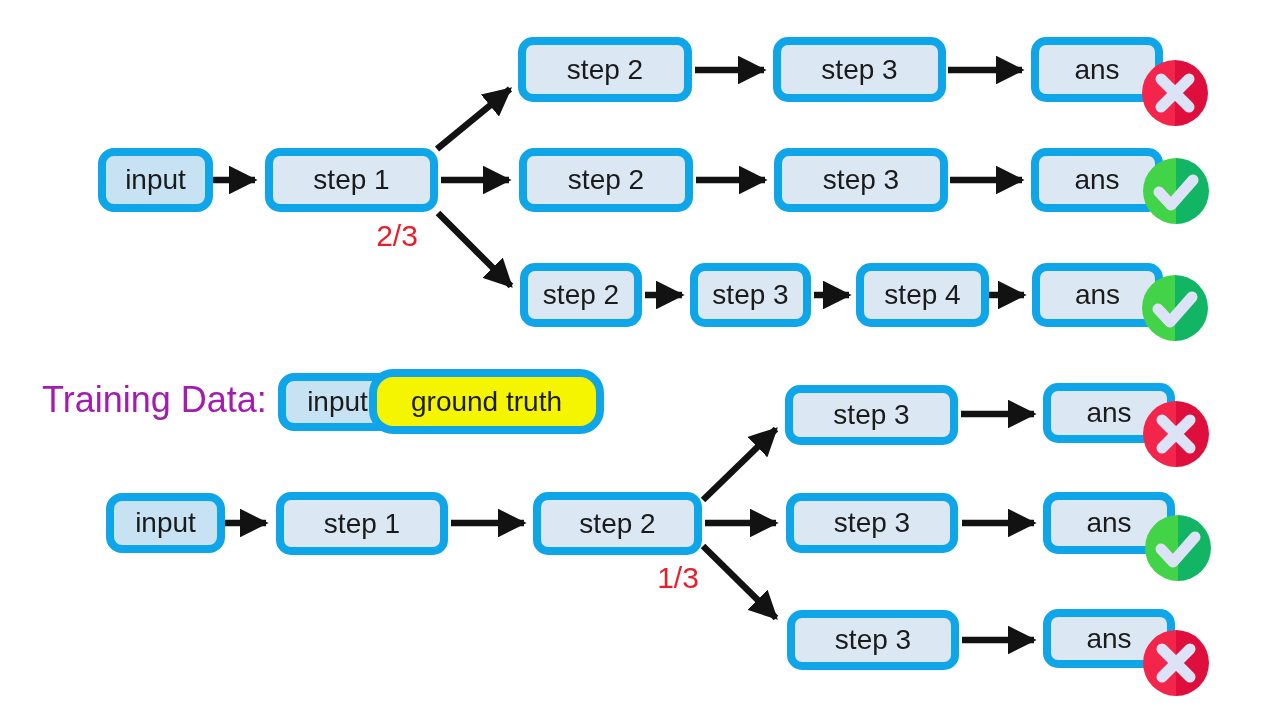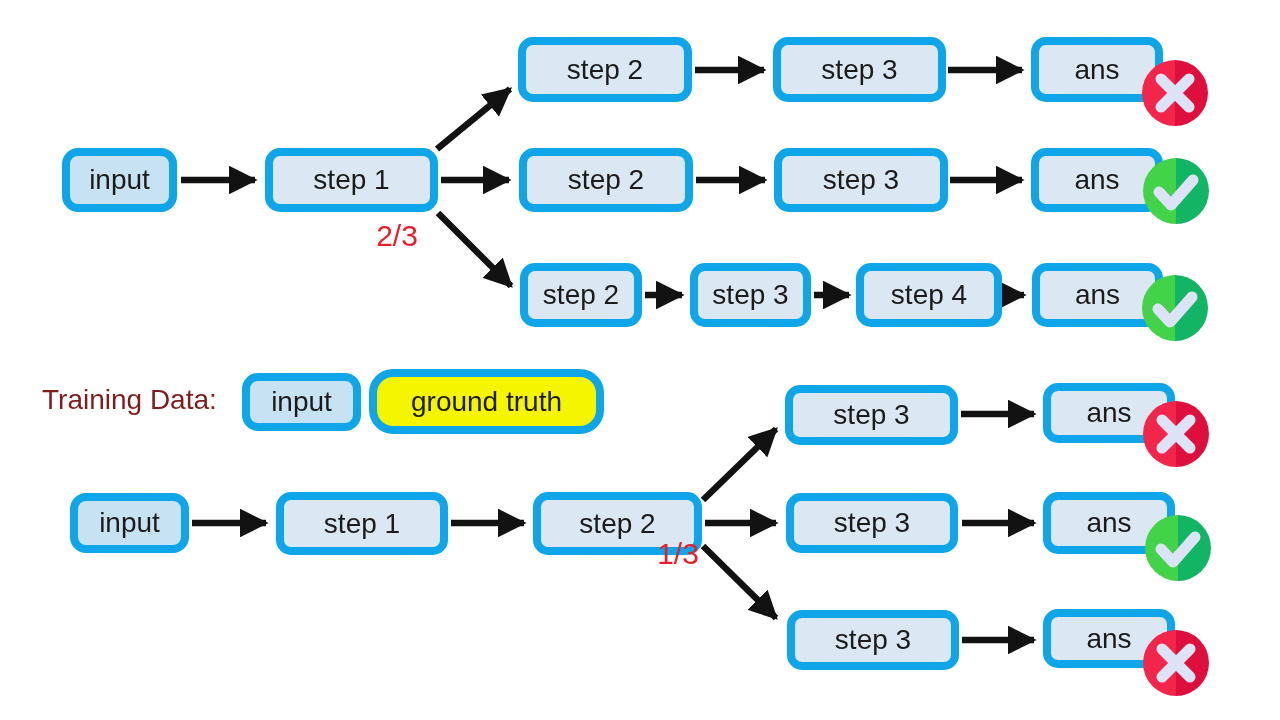--- a/index.html
+++ b/index.html
@@ -7,28 +7,28 @@
     position:relative;width:1280px;height:720px;background:#ffffff;overflow:hidden;
     font-family:"Liberation Sans", sans-serif;
   }
   .arrows{position:absolute;left:0;top:0;z-index:1;}
   .node{
     position:absolute;z-index:2;box-sizing:border-box;
     display:flex;align-items:center;justify-content:center;
     background:#dbe8f4;border:8px solid #0ea5e9;border-radius:15px;
     font-size:28px;color:#1b1b1b;white-space:nowrap;
   }
-  .node--input{background:#c6e2f3;border-radius:16px;}
+  .node--input{background:#c6e2f3;border-radius:16px;margin-left:36px;}
   .node--gt{background:#f5f500;border-radius:24px;}
   .fraction{
     position:absolute;z-index:2;color:#e81f2a;font-size:30px;
     text-align:center;line-height:30px;
   }
   .caption{
-    position:absolute;z-index:2;color:#7f1d1d;font-size:28px;line-height:32px;
+    position:absolute;z-index:2;color:#a21caf;font-size:36px;line-height:32px;
   }
   .badge{
     position:absolute;z-index:3;width:66px;height:66px;border-radius:50%;
     display:flex;align-items:center;justify-content:center;
   }
   .badge--fail{background:linear-gradient(90deg,#f4254b 0 50%,#de0f3d 50% 100%);}
   .badge--pass{background:linear-gradient(90deg,#42d348 0 50%,#12b564 50% 100%);}
   .badge svg{width:66px;height:66px;display:block;}
   .badge svg path{fill:none;stroke:#dde3f7;stroke-width:11;stroke-linecap:round;stroke-linejoin:round;}
 </style>
@@ -74,21 +74,21 @@
   <div class="node" style="left:518px;top:37px;width:174px;height:65px">step 2</div>
   <div class="node" style="left:773px;top:37px;width:173px;height:65px">step 3</div>
   <div class="node" style="left:1031px;top:37px;width:132px;height:65px">ans</div>
 
   <div class="node" style="left:519px;top:148px;width:174px;height:64px">step 2</div>
   <div class="node" style="left:774px;top:148px;width:174px;height:64px">step 3</div>
   <div class="node" style="left:1031px;top:148px;width:132px;height:64px">ans</div>
 
   <div class="node" style="left:520px;top:263px;width:122px;height:64px">step 2</div>
   <div class="node" style="left:690px;top:263px;width:121px;height:64px">step 3</div>
-  <div class="node" style="left:856px;top:263px;width:146px;height:64px">step 4</div>
+  <div class="node" style="left:856px;top:263px;width:133px;height:64px">step 4</div>
   <div class="node" style="left:1032px;top:263px;width:131px;height:64px">ans</div>
 
   <div class="fraction" style="left:357px;top:221px;width:80px">2/3</div>
 
   <div class="badge badge--fail" style="left:1142px;top:60px">
     <svg viewBox="0 0 66 66">
         <path d="M19 19 L47 47 M47 19 L19 47"></path>
       </svg>
   </div>
   <div class="badge badge--pass" style="left:1143px;top:158px">
@@ -103,21 +103,21 @@
   </div>
 
   <div class="caption" style="left:42px;top:384px">Training Data:</div>
   <div class="node node--input" style="left:242px;top:373px;width:119px;height:58px">input</div>
   <div class="node node--gt" style="left:369px;top:369px;width:235px;height:65px">ground truth</div>
 
   <div class="node node--input" style="left:70px;top:493px;width:119px;height:60px">input</div>
   <div class="node" style="left:276px;top:492px;width:172px;height:63px">step 1</div>
   <div class="node" style="left:533px;top:492px;width:169px;height:63px">step 2</div>
 
-  <div class="fraction" style="left:642px;top:539px;width:72px">1/3</div>
+  <div class="fraction" style="left:642px;top:563px;width:72px">1/3</div>
 
   <div class="node" style="left:785px;top:385px;width:173px;height:60px">step 3</div>
   <div class="node" style="left:1043px;top:383px;width:132px;height:60px">ans</div>
 
   <div class="node" style="left:786px;top:493px;width:172px;height:60px">step 3</div>
   <div class="node" style="left:1043px;top:492px;width:132px;height:62px">ans</div>
 
   <div class="node" style="left:787px;top:610px;width:172px;height:60px">step 3</div>
   <div class="node" style="left:1043px;top:609px;width:132px;height:59px">ans</div>
 

